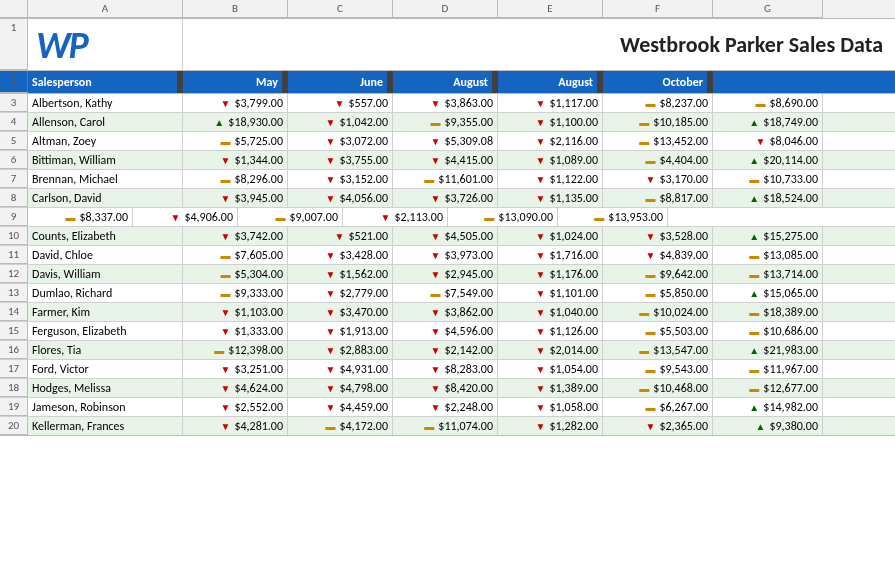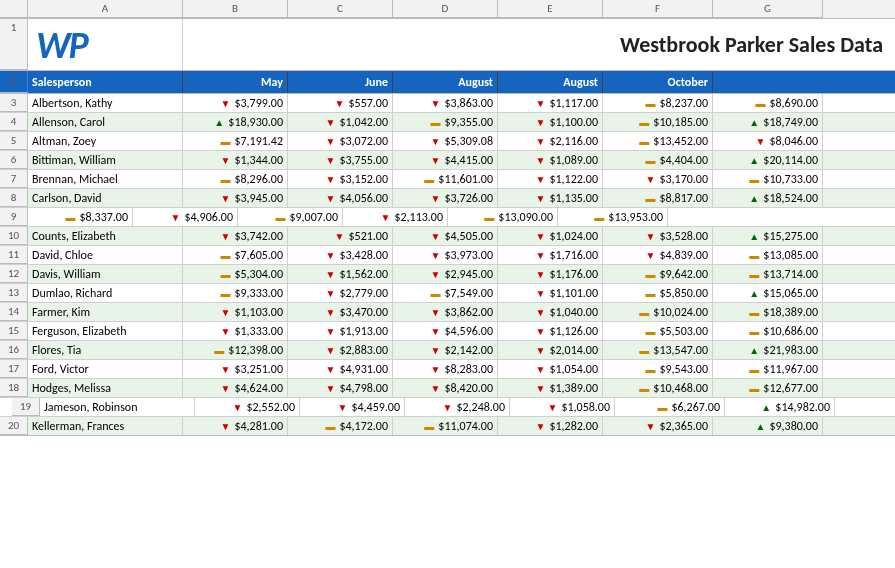--- a/index.html
+++ b/index.html
@@ -110,21 +110,21 @@
       display: flex;
       background: #1565C0;
       border-bottom: 1px solid #bbb;
     }
 
     .hdr-cell {
       color: #fff;
       font-weight: 700;
       font-size: 12px;
       padding: 4px 4px;
-      border-right: 1px solid #404040;
+      border-right: 6px solid #404040;
       display: flex;
       align-items: center;
     }
 
     .hdr-cell.right { justify-content: flex-end; }
     .hdr-cell.left  { justify-content: flex-start; }
 
     
     .cell.right { justify-content: flex-end; }
     .cell.left  { justify-content: flex-start; }
@@ -279,21 +279,21 @@
         </div>
       </div>
     </div>
       <div class="sheet-row" style="background: rgb(255, 255, 255);">
     <div class="cell w-rn row-num-cell">5</div>
     <div class="cell w-a left" style="background:#fff;">Altman, Zoey</div>
 
       <div class="cell w-b right" style="background:#fff;">
         <div class="cell-with-icon">
           <span class="icon sq-flat">▬</span>
-          <span>$7,191.42</span>
+          <span>$5,725.00</span>
         </div>
       </div>
 
       <div class="cell w-c right" style="background:#fff;">
         <div class="cell-with-icon">
           <span class="icon tri-down">▼</span>
           <span>$3,072.00</span>
         </div>
       </div>
 
@@ -915,21 +915,21 @@
         </div>
       </div>
 
       <div class="cell w-g right" style="background:#e8f4e8;">
         <div class="cell-with-icon">
           <span class="icon sq-flat">▬</span>
           <span>$12,677.00</span>
         </div>
       </div>
     </div>
-      <div class="sheet-row" style="background: rgb(255, 255, 255); padding-left: 12px;">
+      <div class="sheet-row" style="background: rgb(255, 255, 255);">
     <div class="cell w-rn row-num-cell">19</div>
     <div class="cell w-a left" style="background:#fff;">Jameson, Robinson</div>
 
       <div class="cell w-b right" style="background:#fff;">
         <div class="cell-with-icon">
           <span class="icon tri-down">▼</span>
           <span>$2,552.00</span>
         </div>
       </div>
 

